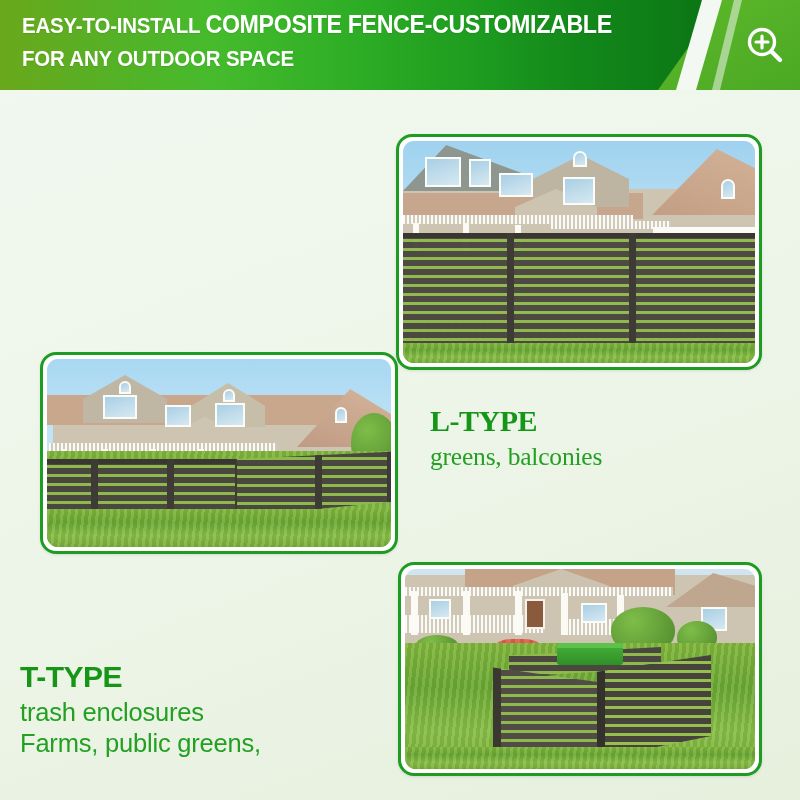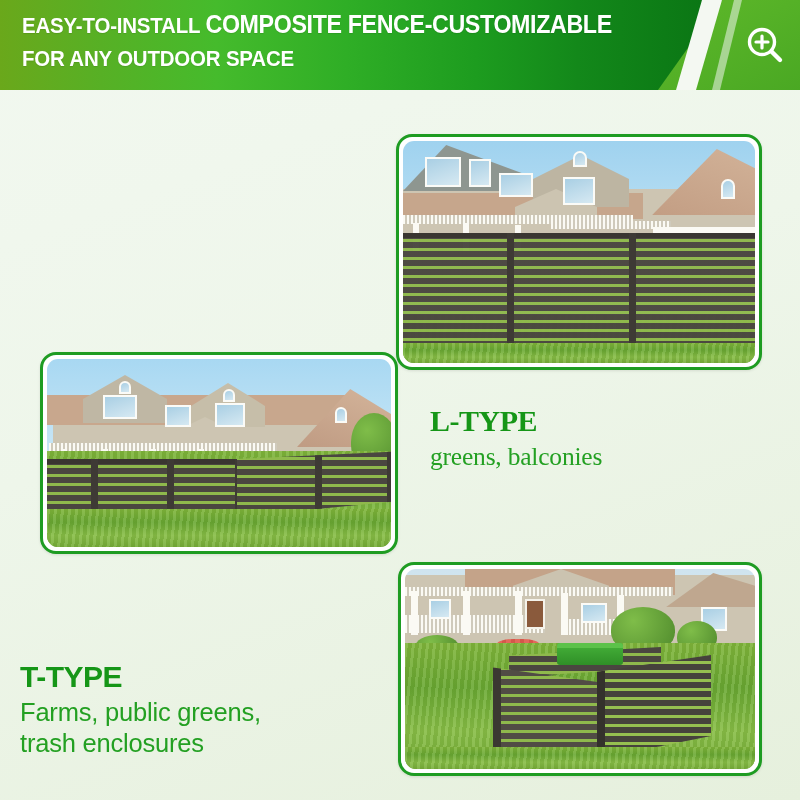--- a/index.html
+++ b/index.html
@@ -205,22 +205,22 @@
     </div>
   </div>
 
   <div class="txt" id="txt-l">
     <span class="ttl">L-TYPE</span>
     <span class="desc">greens, balconies</span>
   </div>
 
   <div class="txt" id="txt-t">
     <span class="ttl">T-TYPE</span>
+    <span class="desc">trash enclosures</span>
     <span class="desc">Farms, public greens,</span>
-    <span class="desc">trash enclosures</span>
   </div>
 
   <div class="card" id="card-t">
     <div class="photo">
       <div class="sky" style="background:linear-gradient(180deg,#cfe4ef 0%,#ddeaf1 100%);"></div>
 
       <div class="house" style="left:0;top:6px;width:356px;height:82px;background:#cdc5b2;"></div>
       <div class="roof" style="left:60px;top:0;width:210px;height:26px;background:#c4a389;"></div>
       <div class="gable" style="left:108px;top:0;width:96px;height:24px;background:#cbc3b0;clip-path:polygon(50% 0,100% 70%,100% 100%,0 100%,0 70%);"></div>
       <div class="roof dark" style="left:250px;top:4px;width:112px;height:34px;background:#bfa78f;clip-path:polygon(10% 100%,52% 0,100% 48%,100% 100%);"></div>

